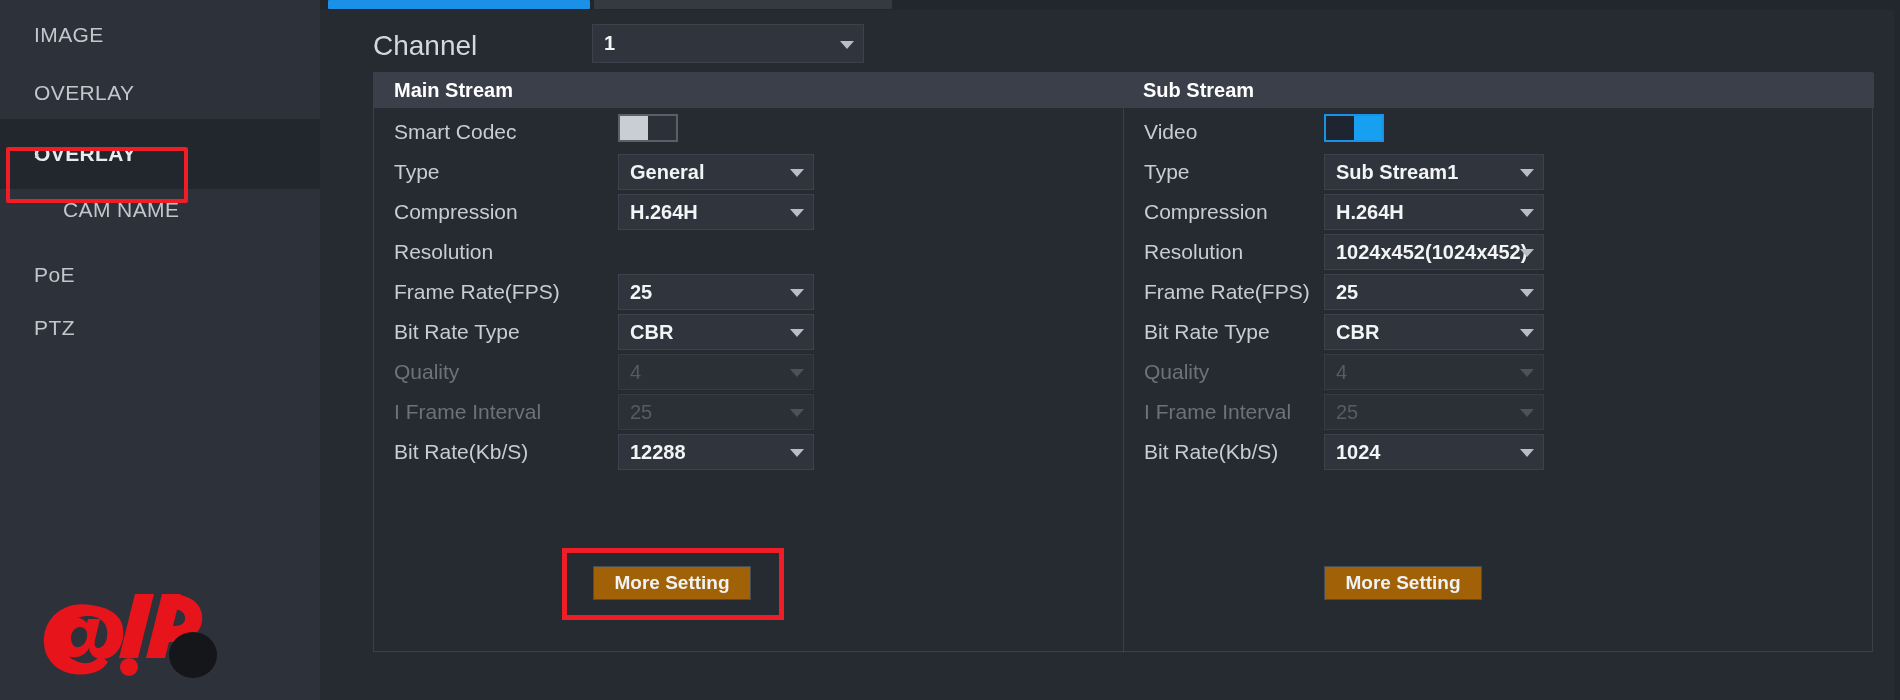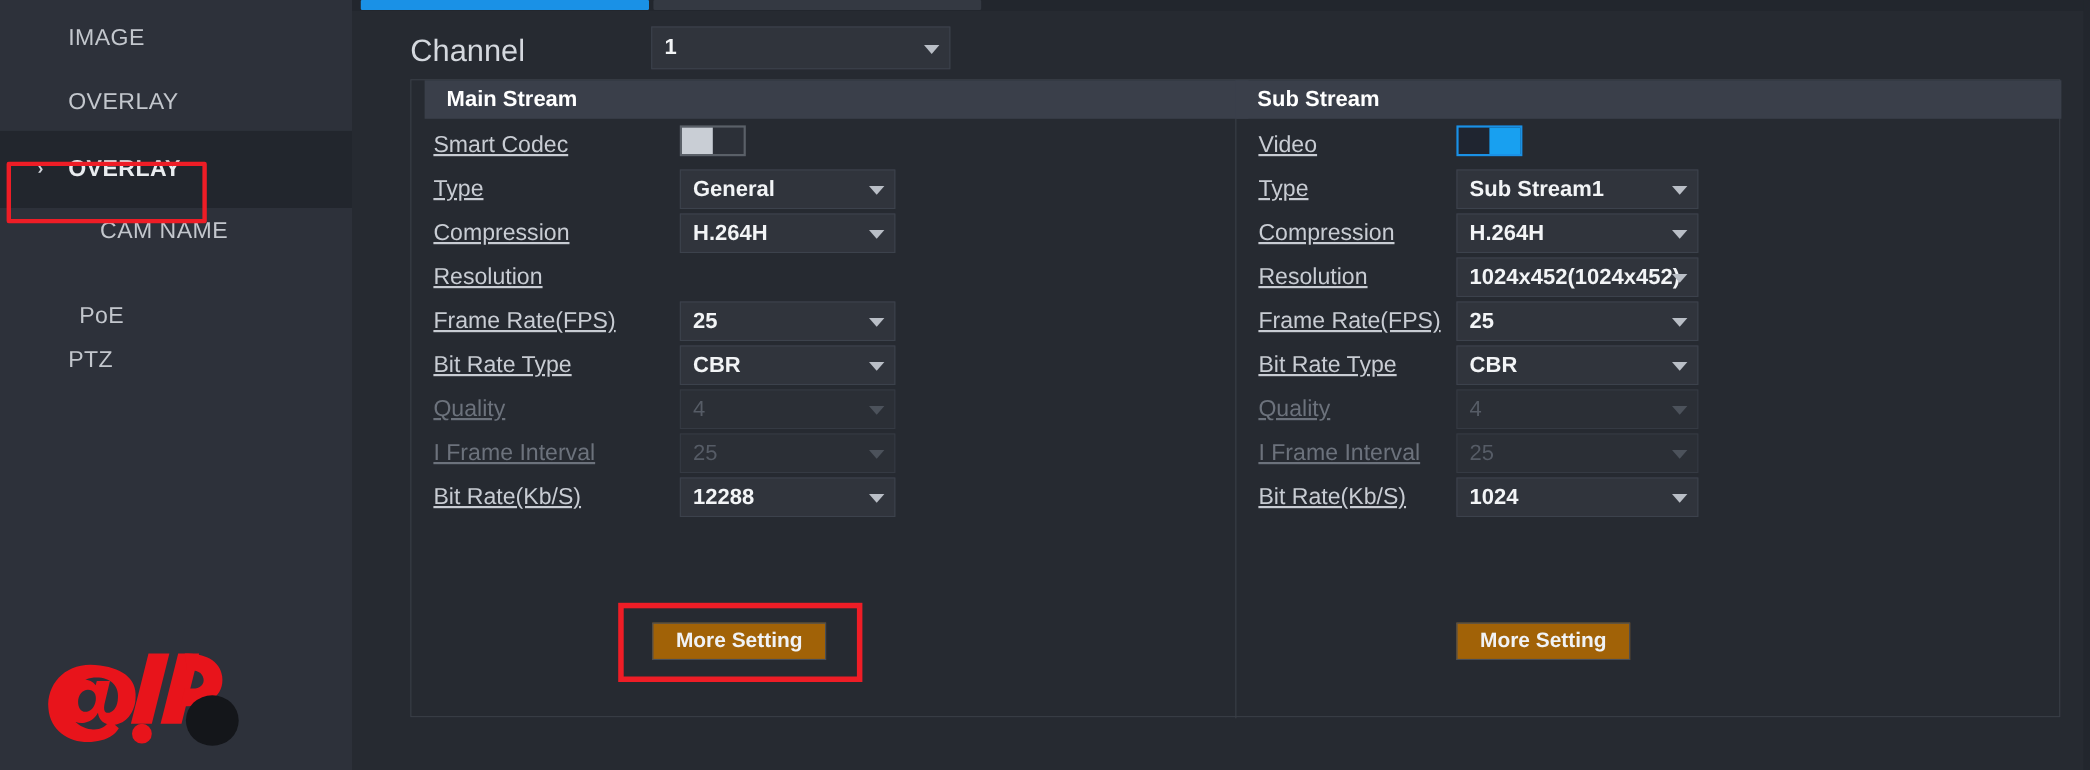--- a/index.html
+++ b/index.html
@@ -31,21 +31,21 @@
   .side-item {
     position: absolute;
     left: 0;
     width: 320px;
     height: 70px;
     display: flex;
     align-items: center;
     color: #c3c7cd;
     font-size: 21px;
     letter-spacing: 0.4px;
-    padding-left: 62px;
+    padding-left: 34px;
     white-space: nowrap;
   }
   .side-item.selected {
     background: #22262d;
     color: #e9ecef;
     font-weight: bold;
   }
   .side-arrow {
     position: absolute;
     left: 34px;
@@ -174,21 +174,21 @@
     top: 0;
     height: 35px;
     background: #3a3f4a;
     display: flex;
     align-items: center;
     color: #ffffff;
     font-size: 20px;
     font-weight: bold;
     padding-left: 20px;
   }
-  #main-header  { left: 12px;    width: 749px; }
+  #main-header  { left: 0;    width: 749px; }
   #sub-header   { left: 749px; width: 751px; }
 
   #panel-divider {
     position: absolute;
     left: 749px; top: 35px;
     width: 1px;
     height: 545px;
     background: #3a3f48;
   }
 
@@ -205,21 +205,20 @@
     left: 0;
     width: 100%;
     height: 40px;
   }
   .field-label {
     position: absolute;
     left: 20px; top: 8px;
     color: #c8ccd3;
     font-size: 21px;
     white-space: nowrap;
-    text-decoration: underline;
   }
   .field-label.dim { color: #6c727c; }
 
   .field-control {
     position: absolute;
     top: 2px;
   }
   #main-body .field-control { left: 218px; width: 222px; padding-left: 26px; }
   #sub-body  .field-control { left: 200px; width: 220px; }
 
@@ -295,21 +294,21 @@
         <div class="side-item" style="top: 58px;">
           <span>OVERLAY</span>
         </div>
         <div class="side-item selected" style="top: 119px;">
           <span class="side-arrow">›</span>
           <span>OVERLAY</span>
         </div>
         <div class="side-item" style="top: 175px; margin-left: 29px;">
           <span>CAM NAME</span>
         </div>
-        <div class="side-item" style="top: 253px; margin-left: 10px;">
+        <div class="side-item" style="top: 240px;">
           <span>PoE</span>
         </div>
         <div class="side-item" style="top: 293px;">
           <span>PTZ</span>
         </div>
       </div>
 
     <div id="encode-highlight"></div>
 
     <div id="logo">

